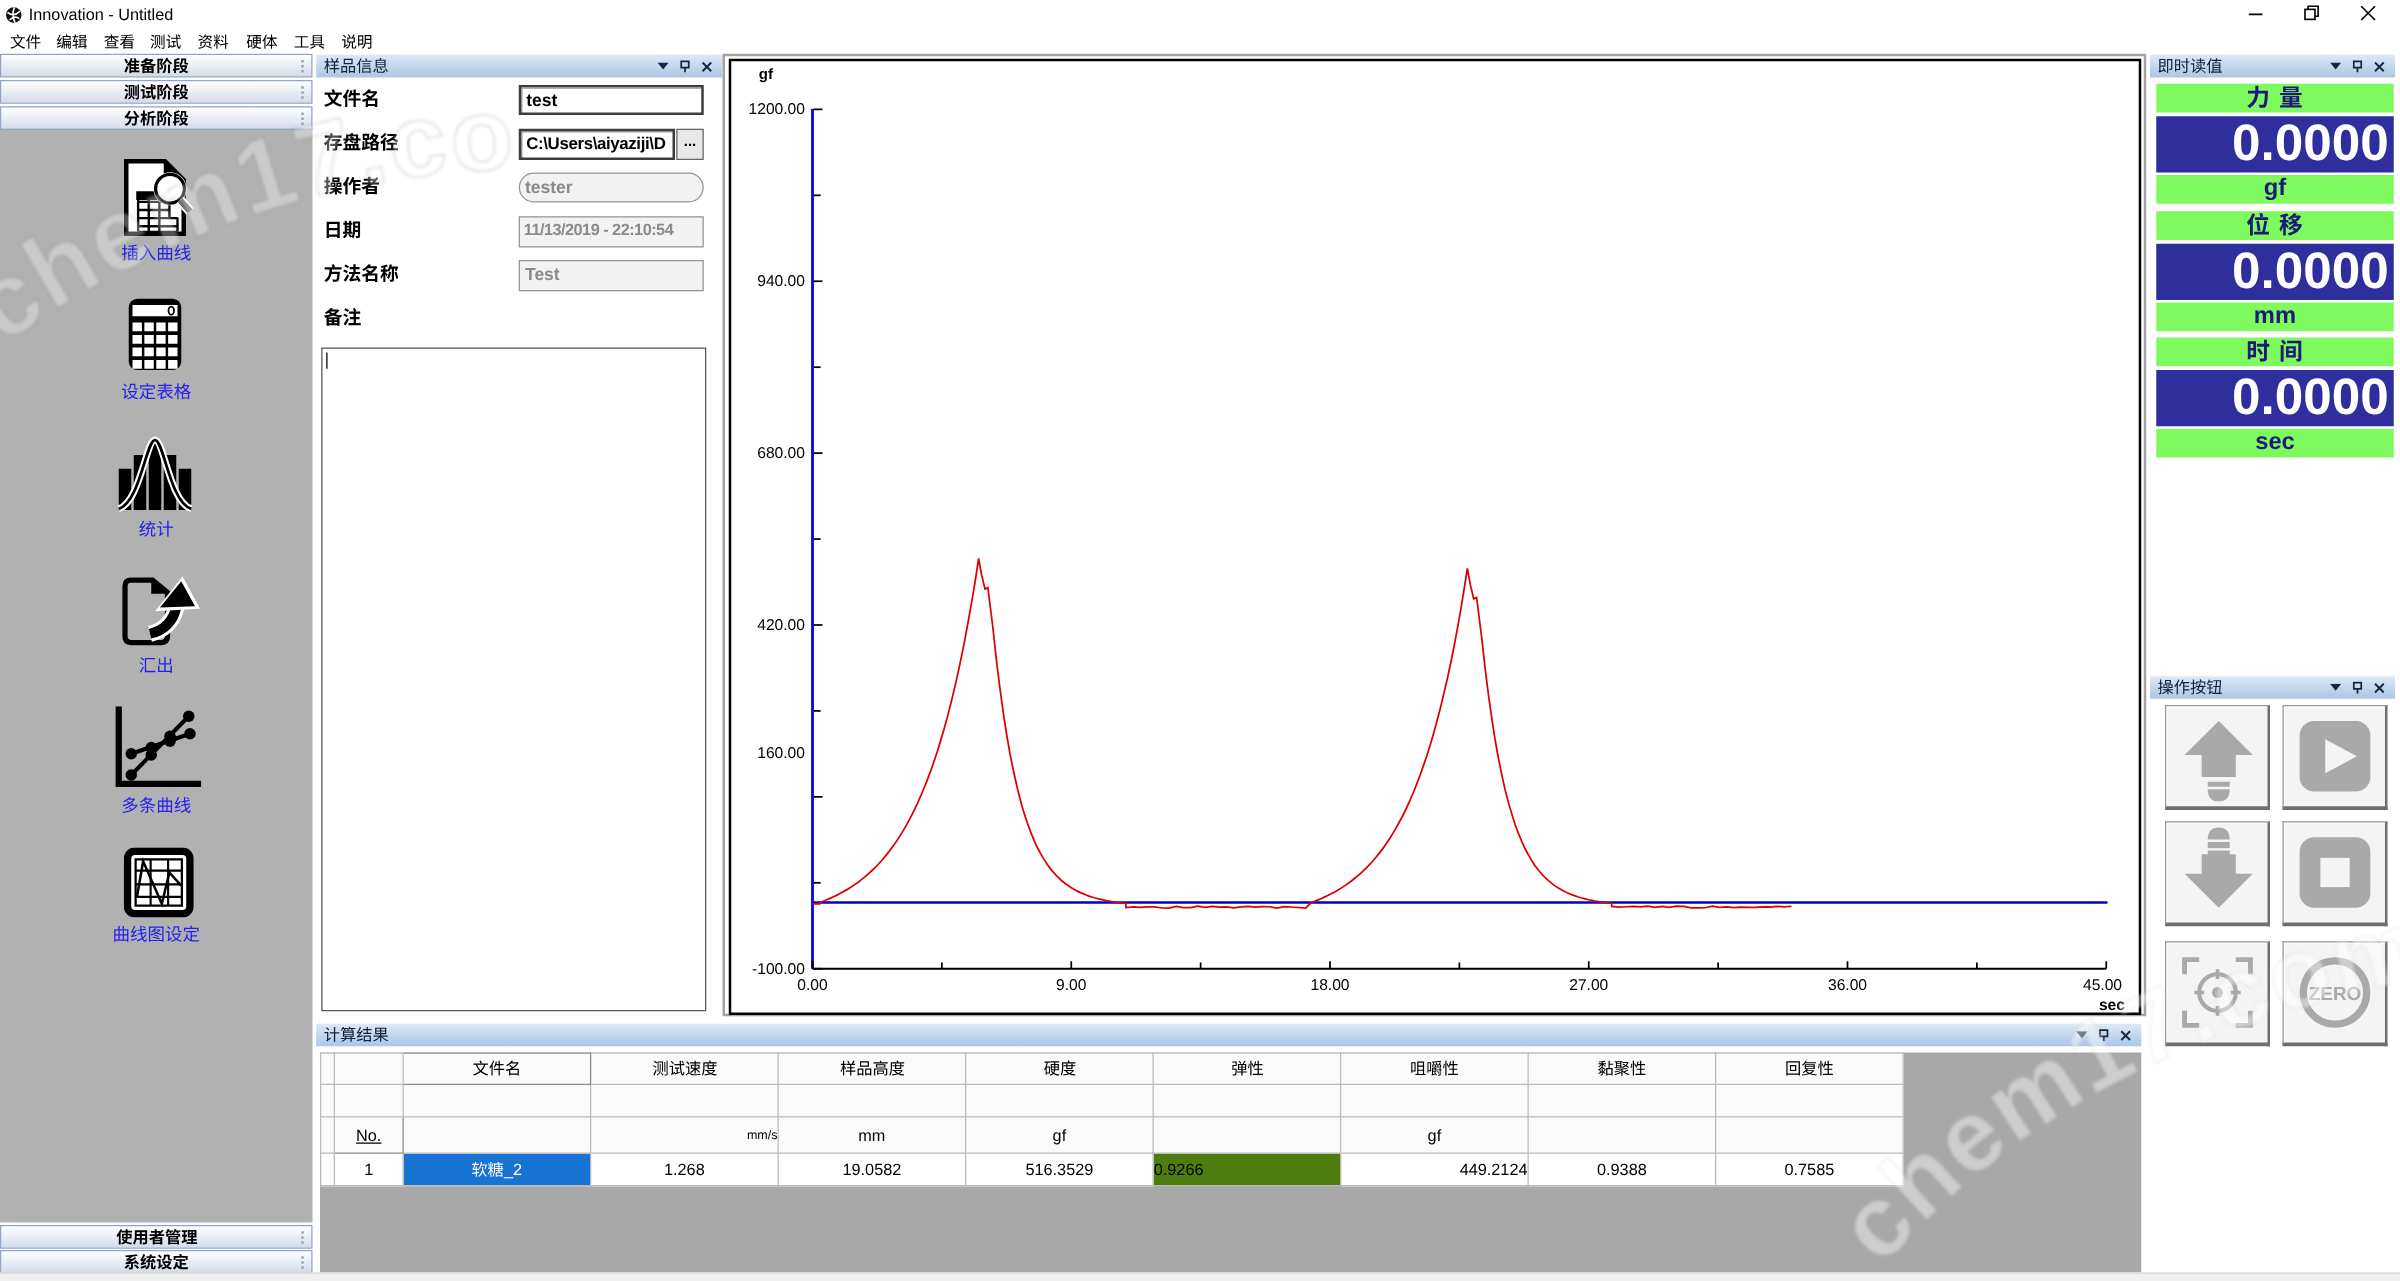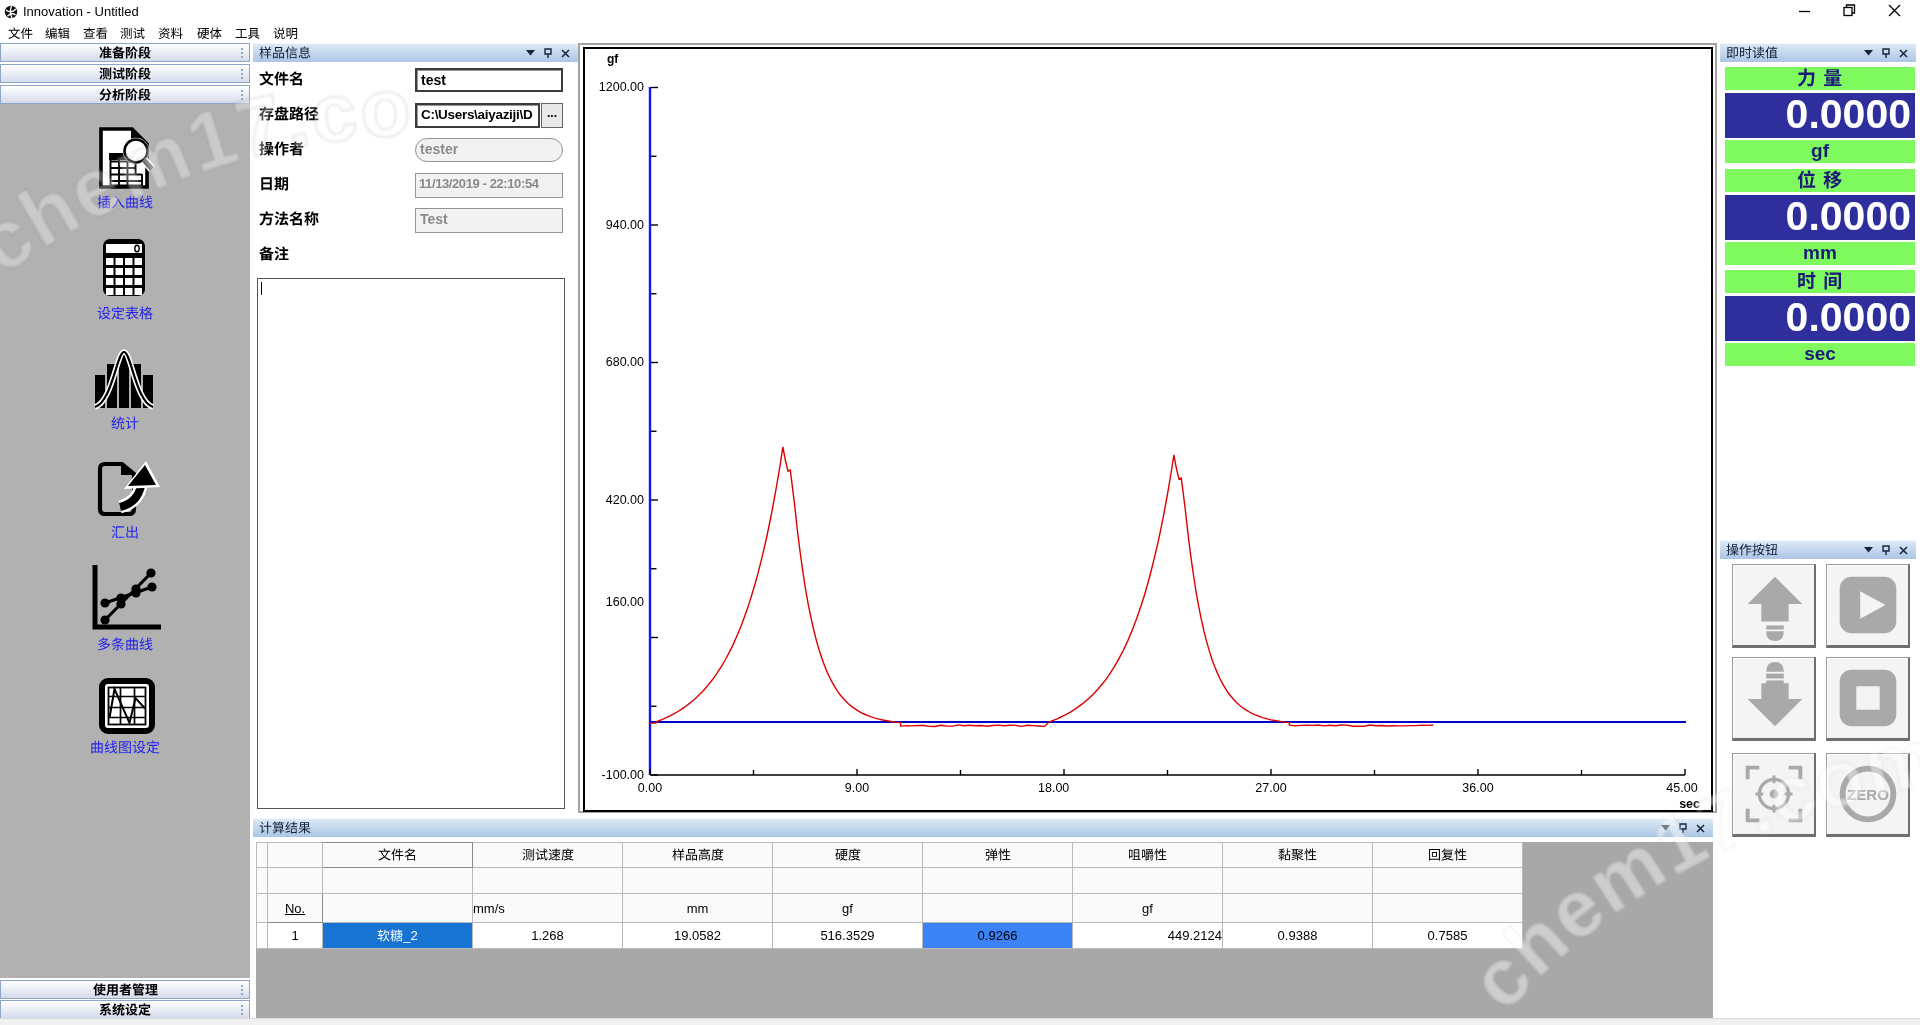--- a/index.html
+++ b/index.html
@@ -416,21 +416,21 @@
 <div class="abs" style="left:583px;top:47px;width:1130px;height:765px;border:2px solid #000;background:#fff"></div>
 <div class="abs" style="left:607px;top:52px;font-weight:bold;font-size:12px">gf</div>
 <div class="abs" style="left:574px;top:80.0px;width:70px;text-align:right;font-size:12.5px">1200.00</div>
 <div class="abs" style="left:574px;top:217.5px;width:70px;text-align:right;font-size:12.5px">940.00</div>
 <div class="abs" style="left:574px;top:355.0px;width:70px;text-align:right;font-size:12.5px">680.00</div>
 <div class="abs" style="left:574px;top:492.5px;width:70px;text-align:right;font-size:12.5px">420.00</div>
 <div class="abs" style="left:574px;top:595px;width:70px;text-align:right;font-size:12.5px">160.00</div>
 <div class="abs" style="left:574px;top:767.5px;width:70px;text-align:right;font-size:12.5px">-100.00</div>
 <div class="abs" style="left:624px;top:781px;width:52px;text-align:center;font-size:12.5px">0.00</div>
 <div class="abs" style="left:831px;top:781px;width:52px;text-align:center;font-size:12.5px">9.00</div>
-<div class="abs" style="left:1038px;top:781px;width:52px;font-size:12.5px">18.00</div>
+<div class="abs" style="left:1038px;top:781px;width:52px;text-align:center;font-size:12.5px">18.00</div>
 <div class="abs" style="left:1245px;top:781px;width:52px;text-align:center;font-size:12.5px">27.00</div>
 <div class="abs" style="left:1452px;top:781px;width:52px;text-align:center;font-size:12.5px">36.00</div>
 <div class="abs" style="left:1656px;top:781px;width:52px;text-align:center;font-size:12.5px">45.00</div>
 <div class="abs" style="left:1650px;top:797px;width:50px;text-align:right;font-weight:bold;font-size:12.5px">sec</div>
 <svg class="abs" style="left:0;top:0" width="1920" height="1025" viewBox="0 0 1920 1025">
  <line x1="650" y1="87" x2="650" y2="775" stroke="#1414e6" stroke-width="2.4"></line>
  <line x1="650" y1="775" x2="1685" y2="775" stroke="#000" stroke-width="1.6"></line>
  <g stroke="#000" stroke-width="1.4">
       <line x1="651" y1="87.5" x2="658" y2="87.5"></line>
       <line x1="651" y1="156.25" x2="656.5" y2="156.25"></line>
@@ -627,21 +627,21 @@
         <td style="height:26px;background:#fafafa"></td>
         <td style="height:26px;background:#fafafa"></td>
         <td style="height:26px;background:#fafafa"></td>
         <td style="height:26px;background:#fafafa"></td>
         <td style="height:26px;background:#fafafa"></td>
       </tr>
       <tr>
         <td style="height:29px;text-align:center;background:#fafafa;font-size:13px;"></td>
         <td style="height:29px;text-align:center;background:#fafafa;font-size:13px;border:1px solid #8a8a8a;text-decoration:underline;">No.</td>
         <td style="height:29px;text-align:center;background:#fafafa;font-size:13px;"></td>
-        <td style="height:29px;text-align:left;background:#fafafa;font-size:13px;">mm/s</td>
+        <td style="height:29px;text-align:right;background:#fafafa;font-size:10px;">mm/s</td>
         <td style="height:29px;text-align:center;background:#fafafa;font-size:13px;">mm</td>
         <td style="height:29px;text-align:center;background:#fafafa;font-size:13px;">gf</td>
         <td style="height:29px;text-align:center;background:#fafafa;font-size:13px;"></td>
         <td style="height:29px;text-align:center;background:#fafafa;font-size:13px;">gf</td>
         <td style="height:29px;text-align:center;background:#fafafa;font-size:13px;"></td>
         <td style="height:29px;text-align:center;background:#fafafa;font-size:13px;"></td>
       </tr>
       <tr>
         <td style="height:26px;text-align:center;background:#fff;font-size:13px"></td>
         <td style="height:26px;text-align:center;background:#fff;font-size:13px">1</td>
@@ -650,21 +650,21 @@
             <svg style="width:26.0px;height:13px;" viewBox="0 0 2000 1000" fill="#fff">
               <use href="#r8F6F" x="0"></use>
               <use href="#r7CD6" x="1000"></use>
             </svg>
             <span style="color:#fff;font-size:13px">_2</span>
           </div>
         </td>
         <td style="height:26px;text-align:center;background:#fff;font-size:13px">1.268</td>
         <td style="height:26px;text-align:center;background:#fff;font-size:13px">19.0582</td>
         <td style="height:26px;text-align:center;background:#fff;font-size:13px">516.3529</td>
-        <td style="height:26px;text-align:center;background:#3b82f6;font-size:13px">0.9266</td>
+        <td style="height:26px;background:#4d7c0f;font-size:13px">0.9266</td>
         <td style="height:26px;text-align:right;background:#fff;font-size:13px">449.2124</td>
         <td style="height:26px;text-align:center;background:#fff;font-size:13px">0.9388</td>
         <td style="height:26px;text-align:center;background:#fff;font-size:13px">0.7585</td>
       </tr>
     </tbody>
   </table>
 <div class="abs" style="left:0px;top:1018px;width:1920px;height:7px;background:#f0f0f0;border-top:1px solid #d9d9d9"></div>
 <svg class="abs" style="left:0;top:0;z-index:50;pointer-events:none" width="1920" height="1025" viewBox="0 0 1920 1025">
  <defs>
   <path id="wmp1" d="M 2 276 Q 204 134 430 135"></path>

